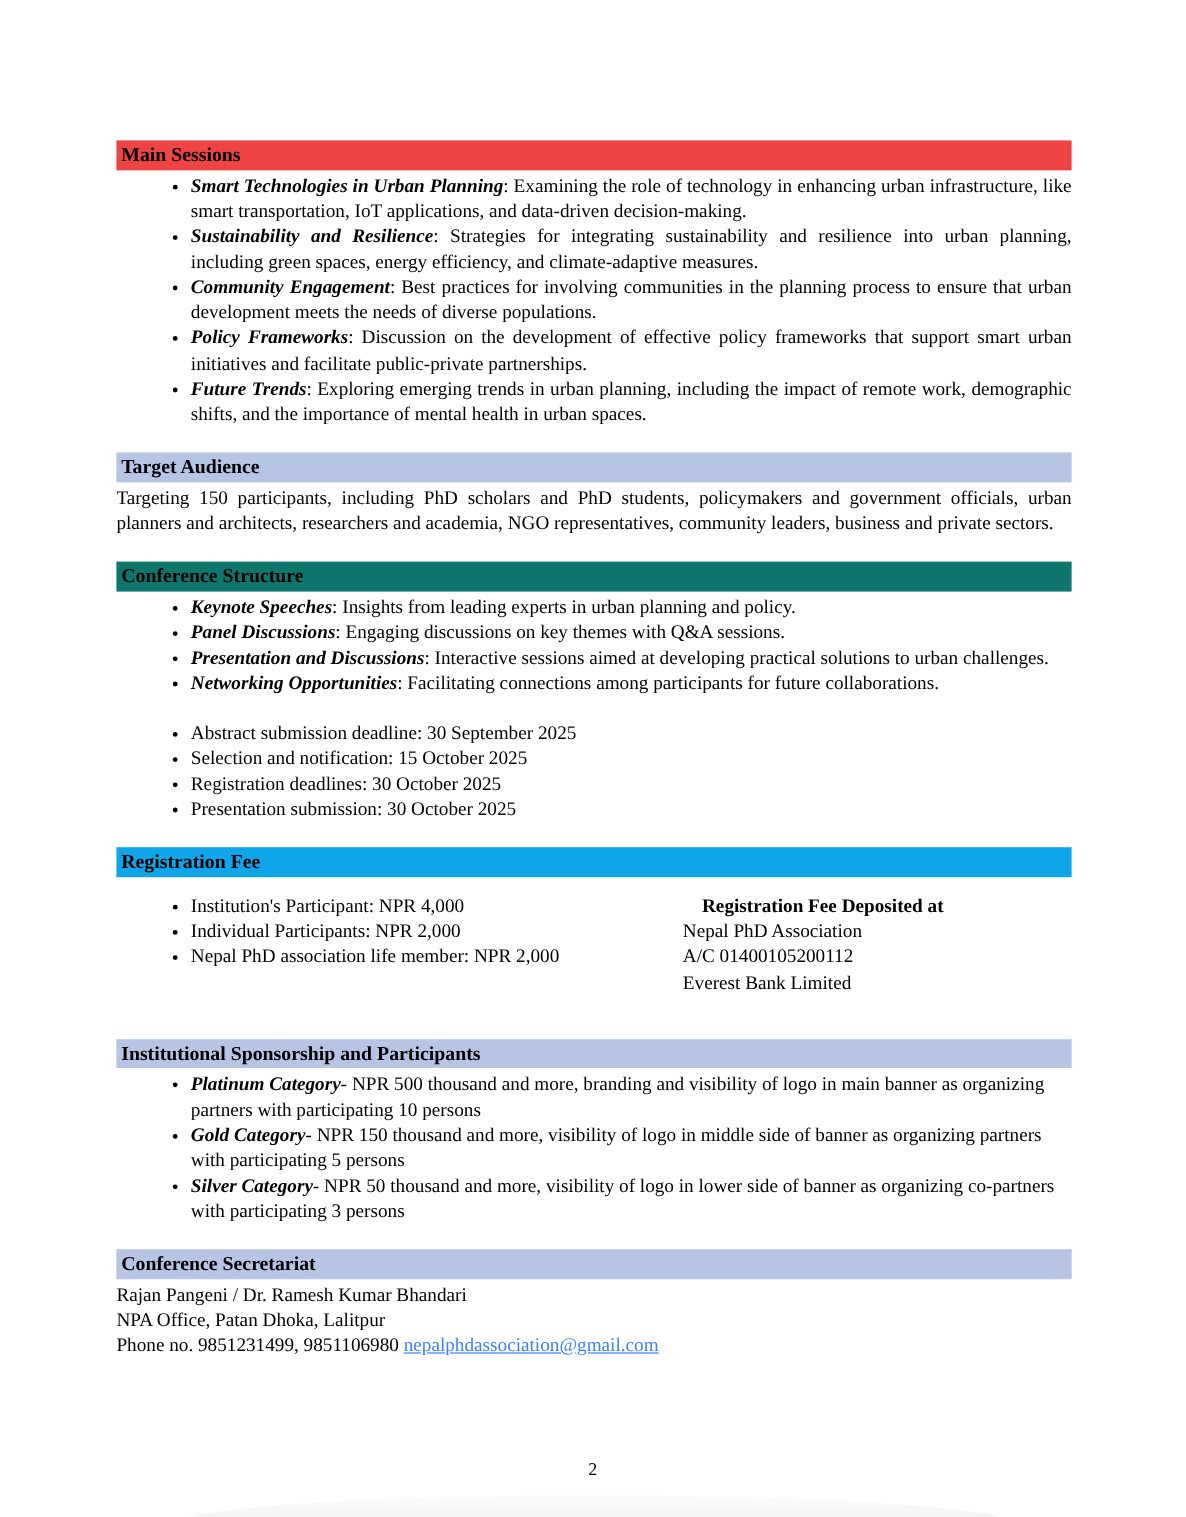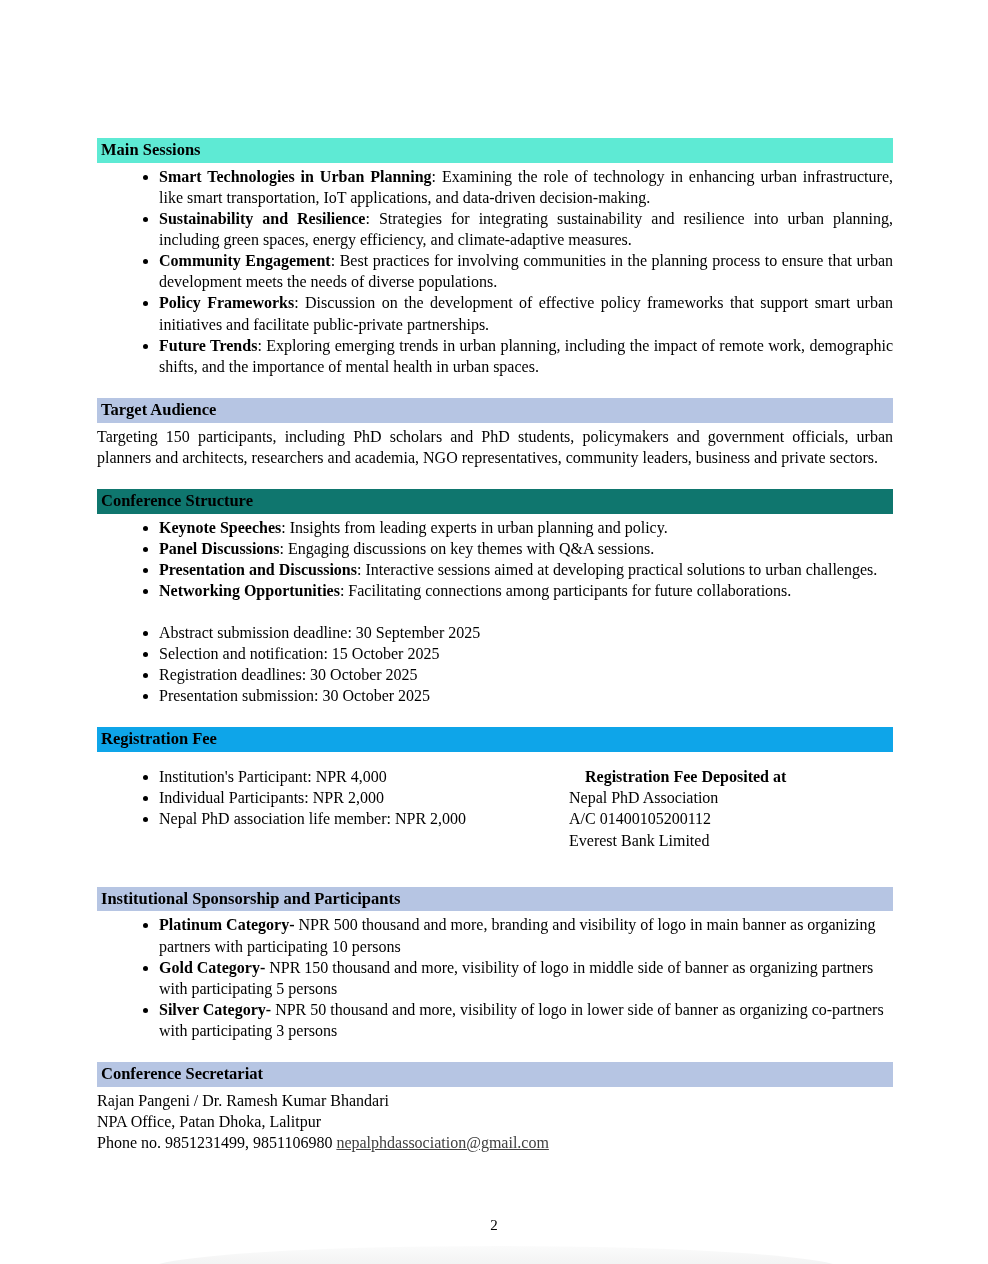--- a/index.html
+++ b/index.html
@@ -27,29 +27,29 @@
     margin-bottom: 3px;
     box-sizing: border-box;
   }
   ul.bullets {
     margin: 0; padding: 0 0 0 62px;
     list-style: disc outside;
   }
   ul.bullets li { padding-left: 0; }
   .justify li, p.justify { text-align: justify; }
   p.para { margin: 0; }
-  .b { font-weight: bold; }
+  .b { font-weight: bold; font-style: italic; }
   .fee-row { display: flex; margin-top: 14px; }
   .fee-left { width: 472px; box-sizing: border-box; }
   .fee-right { flex: 1; }
   .fee-right .dep-title { font-weight: bold; margin-left: 16px; }
   .sec-regfee { margin-bottom: 36px; }
   .line { margin: 0; }
   a.email {
-    color: #404040;
+    color: #3b82f6;
     text-decoration: underline;
   }
   .page-number {
     position: absolute;
     bottom: 30px; left: 0;
     width: 988px;
     text-align: center;
     font-size: 15px;
     font-family: "Liberation Serif", serif;
   }
@@ -60,21 +60,21 @@
     background: linear-gradient(#fbfbfb, #f0f1f1);
     border-radius: 50% 50% 0 0 / 100% 100% 0 0;
   }
 </style>
 </head>
 <body>
 
 <div class="page">
 
   <div class="section">
-    <div class="section-bar" style="background: #5eead4; margin-top: 21px;">Main Sessions</div>
+    <div class="section-bar" style="background: #ef4444;">Main Sessions</div>
     <ul class="bullets justify">
       <li><span class="b">Smart Technologies in Urban Planning</span><span>: Examining the role of technology in enhancing urban infrastructure, like smart transportation, IoT applications, and data-driven decision-making.</span></li>
       <li><span class="b">Sustainability and Resilience</span><span>: Strategies for integrating sustainability and resilience into urban planning, including green spaces, energy efficiency, and climate-adaptive measures.</span></li>
       <li><span class="b">Community Engagement</span><span>: Best practices for involving communities in the planning process to ensure that urban development meets the needs of diverse populations.</span></li>
       <li><span class="b">Policy Frameworks</span><span>: Discussion on the development of effective policy frameworks that support smart urban initiatives and facilitate public-private partnerships.</span></li>
       <li><span class="b">Future Trends</span><span>: Exploring emerging trends in urban planning, including the impact of remote work, demographic shifts, and the importance of mental health in urban spaces.</span></li>
     </ul>
   </div>
 
   <div class="section">

